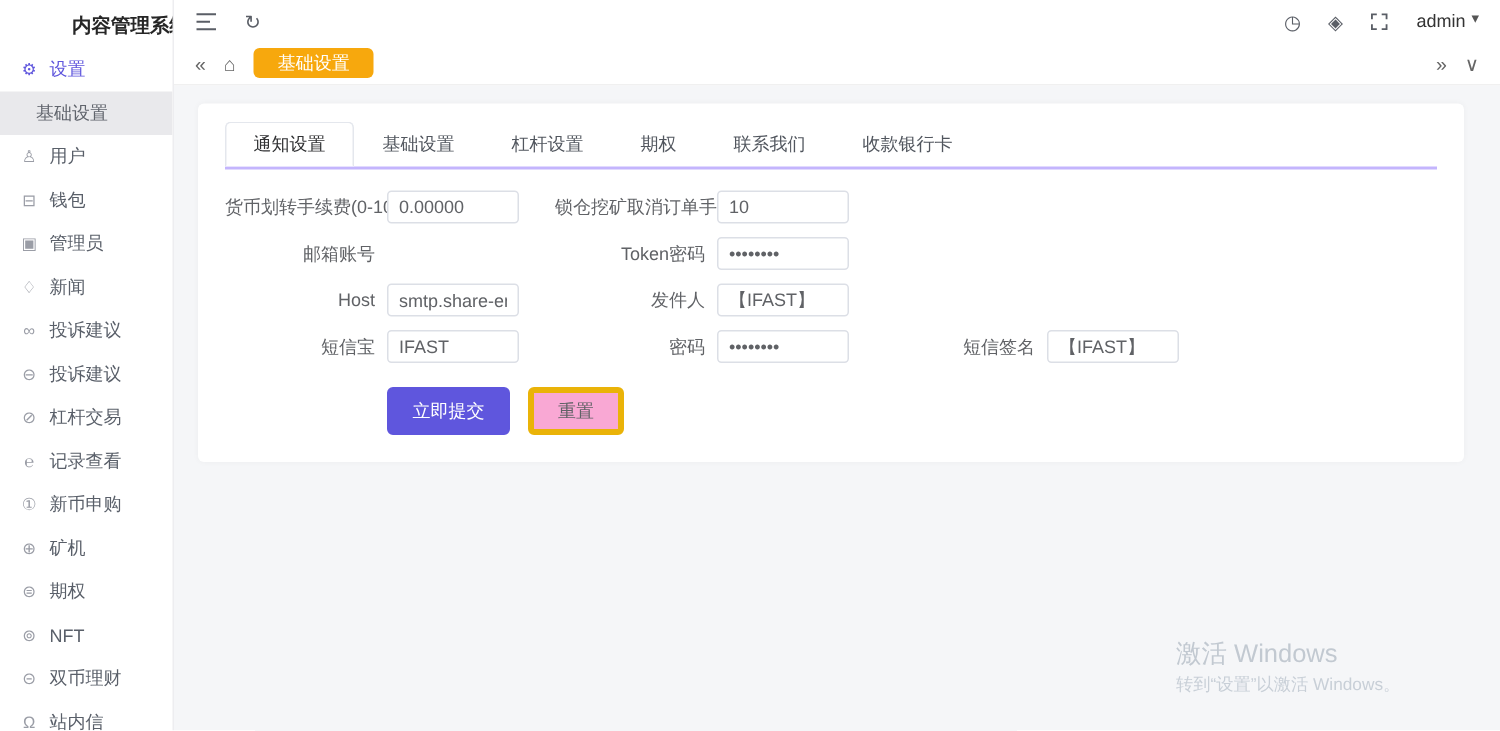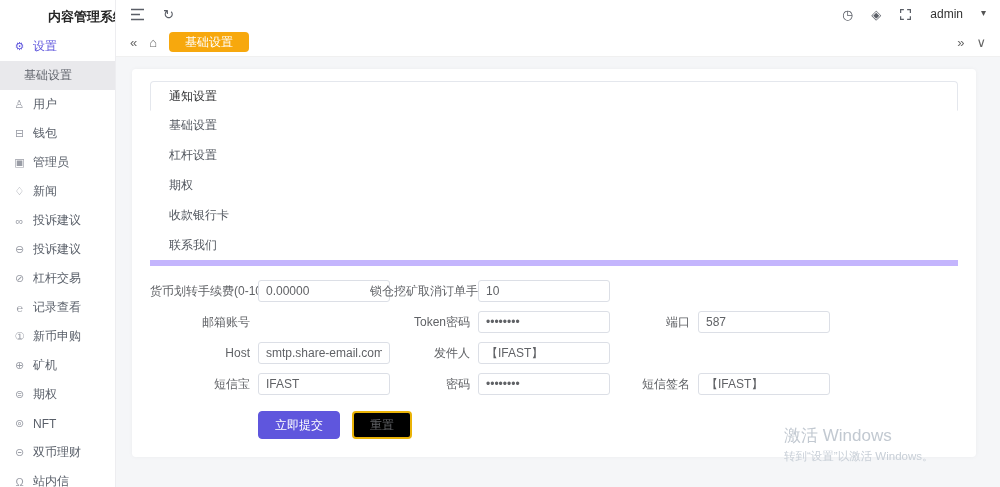--- a/index.html
+++ b/index.html
@@ -15,43 +15,43 @@
   .side-item{height:29px;display:flex;align-items:center;padding:0 8px 0 12px;color:#595f69;cursor:pointer;white-space:nowrap;}
   .side-item .sicon{width:15px;margin-right:6px;color:#9a9da6;font-size:11px;text-align:center;flex-shrink:0;}
   .side-item.active{color:var(--accent);}
   .side-item.active .sicon{color:var(--accent);}
   .side-item.sub{background:#e9e9ec;padding-left:24px;color:#60646c;}
   
   .main{flex:1;display:flex;flex-direction:column;min-width:0;}
   .topbar{height:28px;display:flex;align-items:center;padding:0 14px;gap:18px;}
   .tico{color:#5a5e66;font-size:13px;line-height:1;cursor:pointer;display:inline-flex;align-items:center;}
   .spacer{flex:1;}
-  .admin{display:inline-flex;align-items:flex-start;gap:18px;color:#333;cursor:pointer;font-size:12px;}
+  .admin{display:inline-flex;align-items:flex-start;gap:4px;color:#333;cursor:pointer;font-size:12px;}
   .caret{font-size:10px;color:#555;}
   .tagbar{height:28px;display:flex;align-items:center;padding:0 14px;gap:12px;border-bottom:1px solid #f0f0f0;}
   .nav-glyph{color:#666;font-size:13px;cursor:pointer;line-height:1;}
   .tag{background:var(--tag);color:#fff;padding:4px 16px;border-radius:4px;font-size:12px;line-height:1;cursor:pointer;}
   
   .content{flex:1;background:#f5f6f8;padding:12px 24px 0 16px;position:relative;}
   .card{background:#fff;border-radius:4px;padding:12px 18px 18px 18px;box-shadow:0 0 4px rgba(0,0,0,.04);}
-  .tabs{display:flex;border-bottom:6px solid #c4b5fd;flex-direction:column;}
+  .tabs{display:flex;border-bottom:2px solid #c4b5fd;}
   .tab{padding:0 18px;height:28px;line-height:28px;color:#51565e;cursor:pointer;border:1px solid transparent;font-size:12px;}
   .tab.active{background:#fff;border:1px solid #e4e7ed;border-bottom-color:#fff;border-radius:4px 4px 0 0;color:#303133;margin-bottom:-1px;}
   .form{margin-top:14px;}
   .form-row{display:flex;margin-bottom:9px;}
   .field{display:flex;align-items:center;width:220px;flex-shrink:0;}
   .field .lbl{width:100px;text-align:right;padding-right:8px;color:#606266;font-size:12px;white-space:nowrap;flex-shrink:0;}
   .field input{
-    width:132px;height:22px;box-sizing:border-box;border:1px solid #dcdfe6;border-radius:3px;
+    width:88px;height:22px;box-sizing:border-box;border:1px solid #dcdfe6;border-radius:3px;
     padding:0 7px;font-size:12px;color:#606266;font-family:inherit;outline:none;background:#fff;
   }
   .btn-row{margin:16px 0 0 108px;display:flex;gap:12px;}
   .btn{font-family:inherit;font-size:12px;border-radius:4px;padding:6px 16px;cursor:pointer;line-height:1;}
   .btn.primary{background:var(--accent);border:1px solid var(--accent);color:#fff;}
-  .btn.plain{background:#000000;border:2px solid #eab308;color:#606266;}
+  .btn.plain{background:#f9a8d4;border:4px solid #eab308;color:#606266;}
   
   .watermark{position:absolute;left:668px;top:367px;color:#c2c9d1;pointer-events:none;}
   .wm1{font-size:17px;}
   .wm2{font-size:11.5px;margin-top:2px;color:#c8cfd7;}
 </style>
 </head>
 <body>
 
 <div class="layout">
 
@@ -158,46 +158,42 @@
       <span class="nav-glyph">∨</span>
     </div>
 
     <div class="content">
       <div class="card">
         <div class="tabs">
             <div class="tab active">通知设置</div>
             <div class="tab">基础设置</div>
             <div class="tab">杠杆设置</div>
             <div class="tab">期权</div>
+            <div class="tab">联系我们</div>
             <div class="tab">收款银行卡</div>
-            <div class="tab">联系我们</div>
           </div>
         <div class="form">
             <div class="form-row">
               <div class="field">
                 <span class="lbl">货币划转手续费(0-100)</span>
                 <input value="0.00000" style="">
               </div>
               <div class="field">
                 <span class="lbl">锁仓挖矿取消订单手续费%</span>
                 <input value="10" style="">
               </div>
               <div class="field"></div>
             </div>
             <div class="form-row">
               <div class="field">
                 <span class="lbl">邮箱账号</span>
               </div>
               <div class="field">
                 <span class="lbl">Token密码</span>
                 <input value="••••••••" style="">
-              </div>
-              <div class="field">
-                <span class="lbl">端口</span>
-                <input value="587" style="">
               </div>
             </div>
             <div class="form-row">
               <div class="field">
                 <span class="lbl">Host</span>
                 <input value="smtp.share-email.com" style="">
               </div>
               <div class="field">
                 <span class="lbl">发件人</span>
                 <input value="【IFAST】" style="">

